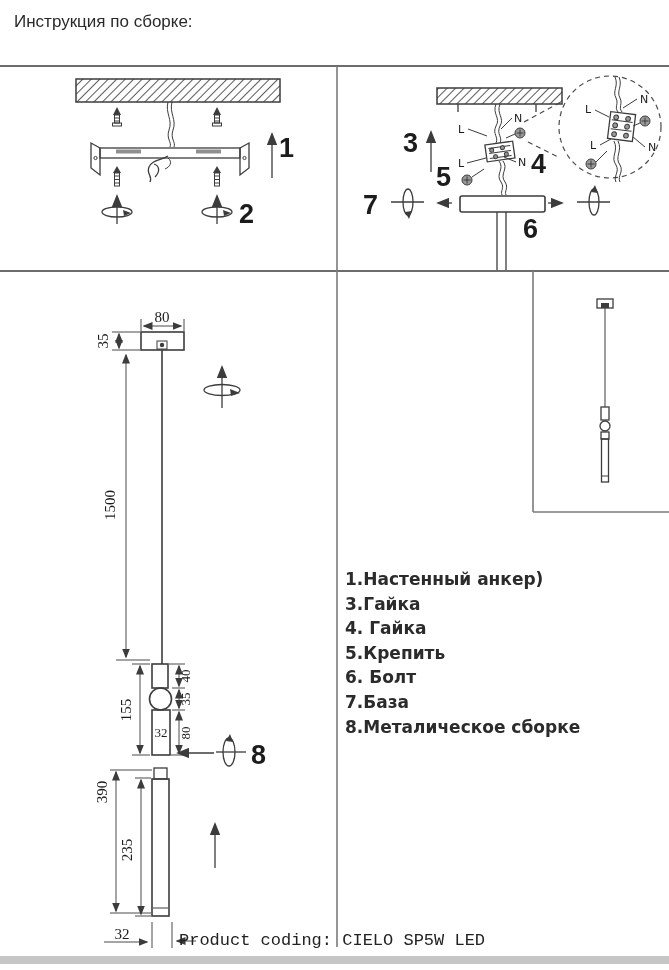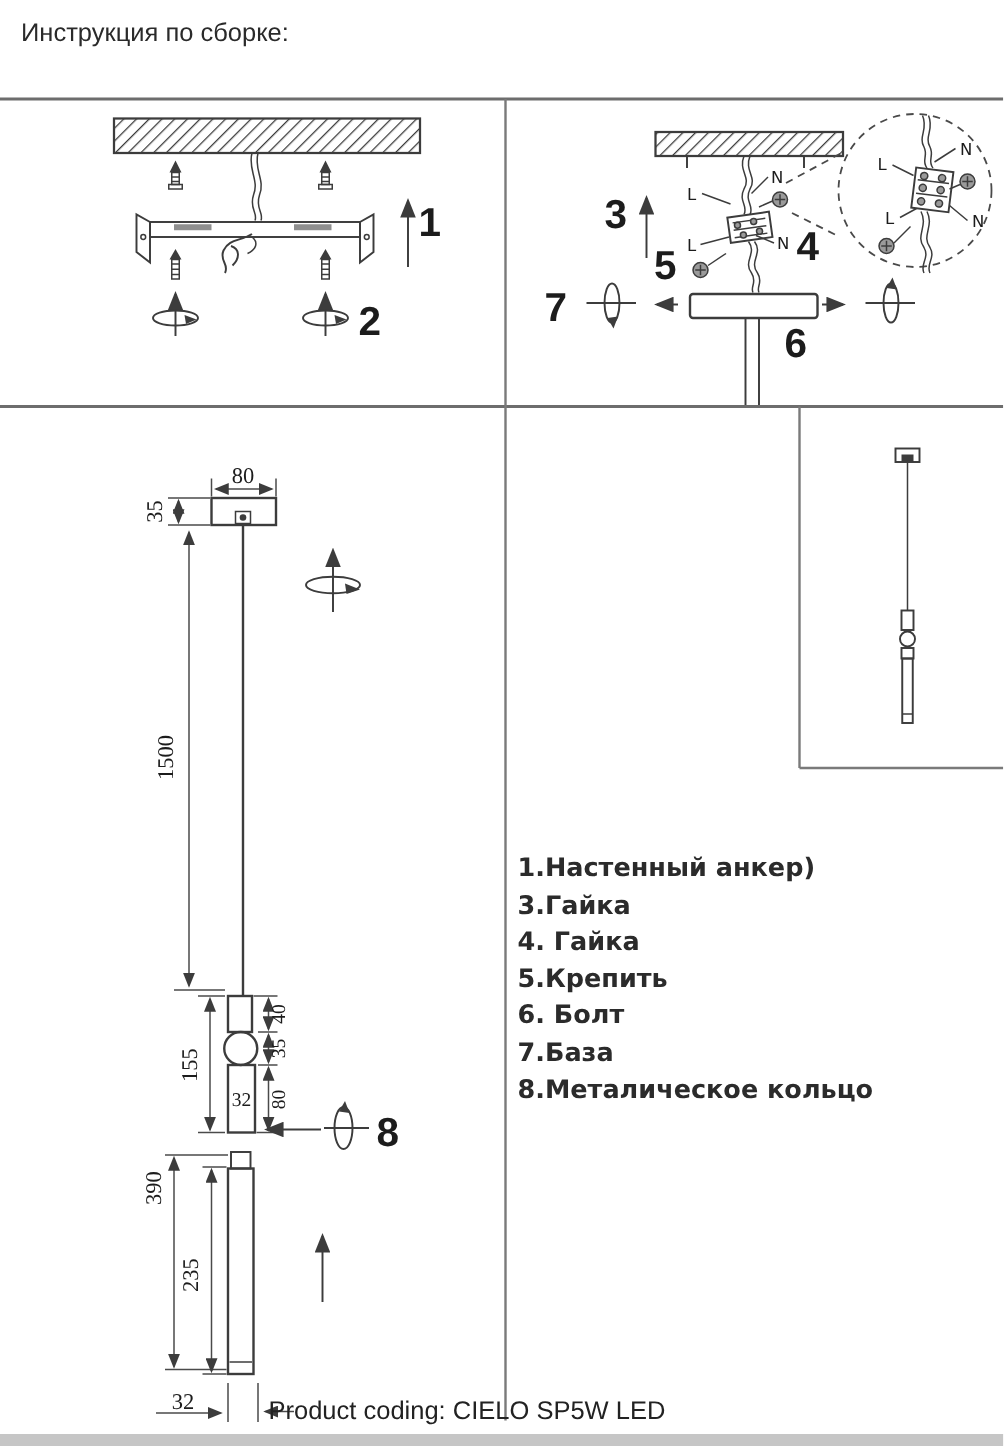--- a/index.html
+++ b/index.html
@@ -6,21 +6,21 @@
   .page{position:relative;width:669px;height:970px;background:#fff;overflow:hidden;
         font-family:"Liberation Sans",sans-serif;color:#1c1c1c;}
   .page-title{position:absolute;left:14px;top:12px;font-size:17px;color:#2a2a2a;}
   .drawing-svg{position:absolute;left:0;top:0;}
   .parts-list{position:absolute;left:345px;top:567px;font-size:17px;line-height:24.6px;
               font-family:"DejaVu Sans",sans-serif;color:#2b2b2b;}
   .part-row{white-space:pre;}
   .pnum{font-weight:700;}
   .pname{font-weight:700;}
   .product-coding{position:absolute;left:179px;top:931px;font-size:17px;color:#222;
-                  font-family:Liberation Sans, sans-serif;}
+                  font-family:Liberation Mono, monospace;}
   .bottom-band{position:absolute;left:0;top:956px;width:669px;height:8px;background:#b3b3b3;opacity:.75;}
   
   .ln{stroke:#3c3c3c;stroke-width:1.3;fill:none;}
   .ln2{stroke:#3c3c3c;stroke-width:1.6;fill:none;}
   .thin{stroke:#3c3c3c;stroke-width:1;fill:none;}
   .dim{stroke:#4a4a4a;stroke-width:1;fill:none;}
   .frame{stroke:#6d6d6d;stroke-width:2;fill:none;}
   .frame-v{stroke:#7a7a7a;stroke-width:1.6;fill:none;}
   .dash{stroke:#4a4a4a;stroke-width:1.2;fill:none;stroke-dasharray:5 4;}
   .fillme{fill:#3c3c3c;stroke:none;}
@@ -339,19 +339,19 @@
     </g>
   </svg>
 
   <div class="parts-list">
     <div class="part-row"><span class="pnum">1.</span><span class="pname">Настенный анкер)</span></div>
     <div class="part-row"><span class="pnum">3.</span><span class="pname">Гайка</span></div>
     <div class="part-row"><span class="pnum">4.</span><span class="pname"> Гайка</span></div>
     <div class="part-row"><span class="pnum">5.</span><span class="pname">Крепить</span></div>
     <div class="part-row"><span class="pnum">6.</span><span class="pname"> Болт</span></div>
     <div class="part-row"><span class="pnum">7.</span><span class="pname">База</span></div>
-    <div class="part-row"><span class="pnum">8.</span><span class="pname">Металическое кольцо</span></div>
+    <div class="part-row"><span class="pnum">8.</span><span class="pname">Металическое сборке</span></div>
   </div>
 
   <div class="product-coding">Product coding: CIELO SP5W LED</div>
 
   <div class="bottom-band"></div>
 </div>
 
 </body></html>

